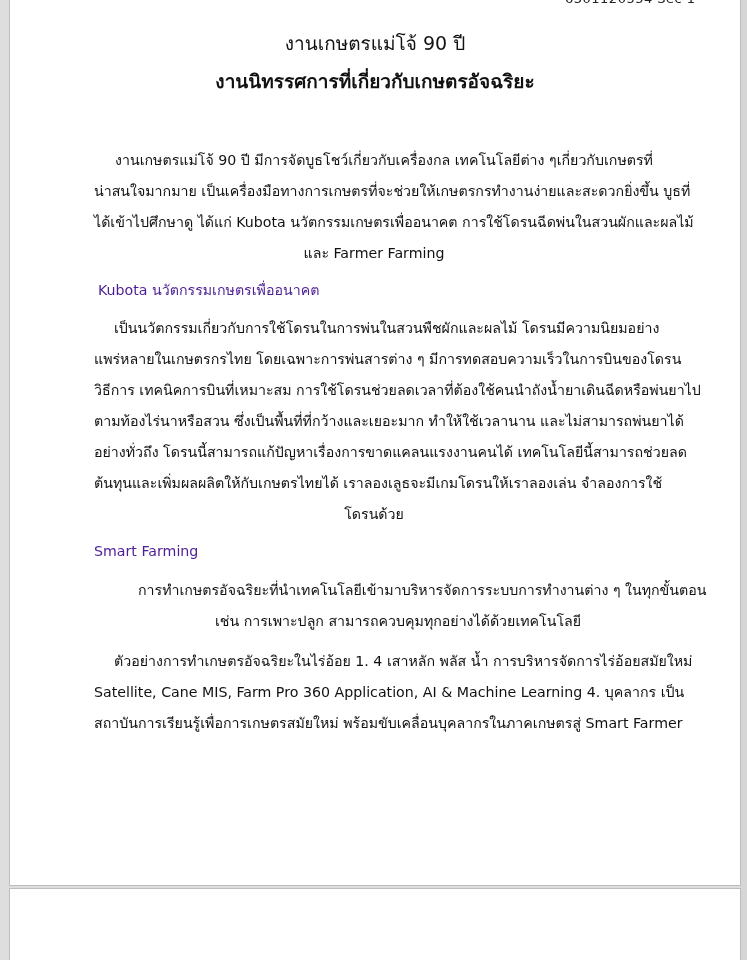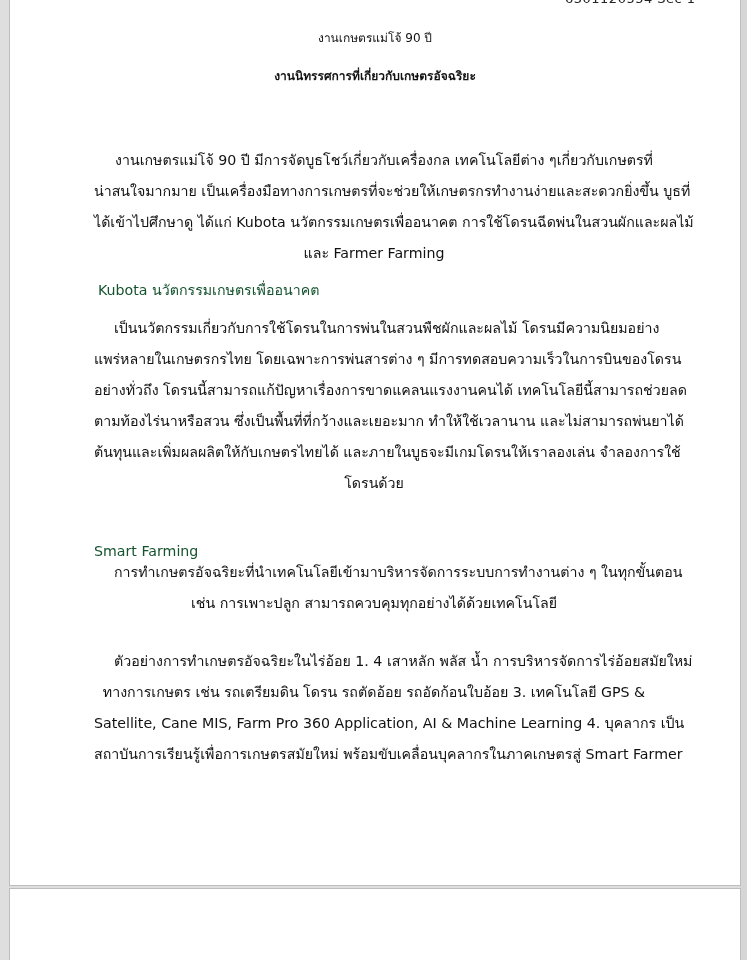--- a/index.html
+++ b/index.html
@@ -20,33 +20,33 @@
       position: absolute; top: 0; right: 0; width: 7px; height: 960px;
       background: #d6d6d6;
     }
     .header-id {
       position: absolute; top: -9px; left: 555px;
       font-size: 13px; color: #222; white-space: nowrap;
       letter-spacing: 0.5px;
     }
     .title {
       position: absolute; left: 0; width: 730px; text-align: center;
-      font-size: 12px; color: #111;
+      font-size: 19px; color: #111;
     }
     .t1 { top: 28px; }
     .t2 { top: 66px; font-weight: bold; }
     .para {
       position: absolute; left: 84px; width: 560px;
       font-size: 14.2px; color: #111; line-height: 31px; text-align: center;
     }
     .para .line { display: block; white-space: nowrap; }
     .indent { padding-left: 20px; }
     .heading {
       position: absolute; left: 84px;
-      font-size: 14.2px; color: #14532d; white-space: nowrap;
+      font-size: 14.2px; color: #4c1d95; white-space: nowrap;
     }
   </style>
 </head>
 <body>
 
 <div class="right-shade"></div>
 
 <div class="page page1">
   <div class="header-id">6301120554 Sec 1</div>
 
@@ -58,34 +58,34 @@
     <span class="line">น่าสนใจมากมาย เป็นเครื่องมือทางการเกษตรที่จะช่วยให้เกษตรกรทำงานง่ายและสะดวกยิ่งขึ้น บูธที่</span>
     <span class="line">ได้เข้าไปศึกษาดู ได้แก่ Kubota นวัตกรรมเกษตรเพื่ออนาคต การใช้โดรนฉีดพ่นในสวนผักและผลไม้</span>
     <span class="line">และ Farmer Farming</span>
   </div>
 
   <div class="heading" style="top:279px; left:88px;">Kubota นวัตกรรมเกษตรเพื่ออนาคต</div>
 
   <div class="para" style="top:313px;">
     <span class="line indent">เป็นนวัตกรรมเกี่ยวกับการใช้โดรนในการพ่นในสวนพืชผักและผลไม้ โดรนมีความนิยมอย่าง</span>
     <span class="line">แพร่หลายในเกษตรกรไทย โดยเฉพาะการพ่นสารต่าง ๆ  มีการทดสอบความเร็วในการบินของโดรน</span>
+    <span class="line">วิธีการ เทคนิคการบินที่เหมาะสม การใช้โดรนช่วยลดเวลาที่ต้องใช้คนนำถังน้ำยาเดินฉีดหรือพ่นยาไป</span>
+    <span class="line">ตามท้องไร่นาหรือสวน ซึ่งเป็นพื้นที่ที่กว้างและเยอะมาก ทำให้ใช้เวลานาน และไม่สามารถพ่นยาได้</span>
     <span class="line">อย่างทั่วถึง โดรนนี้สามารถแก้ปัญหาเรื่องการขาดแคลนแรงงานคนได้ เทคโนโลยีนี้สามารถช่วยลด</span>
-    <span class="line">ตามท้องไร่นาหรือสวน ซึ่งเป็นพื้นที่ที่กว้างและเยอะมาก ทำให้ใช้เวลานาน และไม่สามารถพ่นยาได้</span>
-    <span class="line">ต้นทุนและเพิ่มผลผลิตให้กับเกษตรไทยได้  และภายในบูธจะมีเกมโดรนให้เราลองเล่น จำลองการใช้</span>
+    <span class="line">ต้นทุนและเพิ่มผลผลิตให้กับเกษตรไทยได้  เราลองเลูธจะมีเกมโดรนให้เราลองเล่น จำลองการใช้</span>
     <span class="line">โดรนด้วย</span>
   </div>
 
   <div class="heading" style="top:543px;text-align:center;">Smart Farming</div>
 
-  <div class="para" style="top:557px;">
+  <div class="para" style="top:575px;margin-left:24px;">
     <span class="line indent">การทำเกษตรอัจฉริยะที่นำเทคโนโลยีเข้ามาบริหารจัดการระบบการทำงานต่าง ๆ ในทุกขั้นตอน</span>
     <span class="line">เช่น การเพาะปลูก สามารถควบคุมทุกอย่างได้ด้วยเทคโนโลยี</span>
   </div>
 
   <div class="para" style="top:646px;">
     <span class="line indent">ตัวอย่างการทำเกษตรอัจฉริยะในไร่อ้อย 1. 4 เสาหลัก พลัส น้ำ การบริหารจัดการไร่อ้อยสมัยใหม่</span>
-    <span class="line">ทางการเกษตร เช่น รถเตรียมดิน โดรน รถตัดอ้อย รถอัดก้อนใบอ้อย 3. เทคโนโลยี GPS &amp;</span>
     <span class="line">Satellite, Cane MIS, Farm Pro 360 Application, AI &amp; Machine Learning 4. บุคลากร เป็น</span>
     <span class="line">สถาบันการเรียนรู้เพื่อการเกษตรสมัยใหม่ พร้อมขับเคลื่อนบุคลากรในภาคเกษตรสู่ Smart Farmer</span>
   </div>
 </div>
 
 <div class="page page2"></div>
 
 </body></html>

